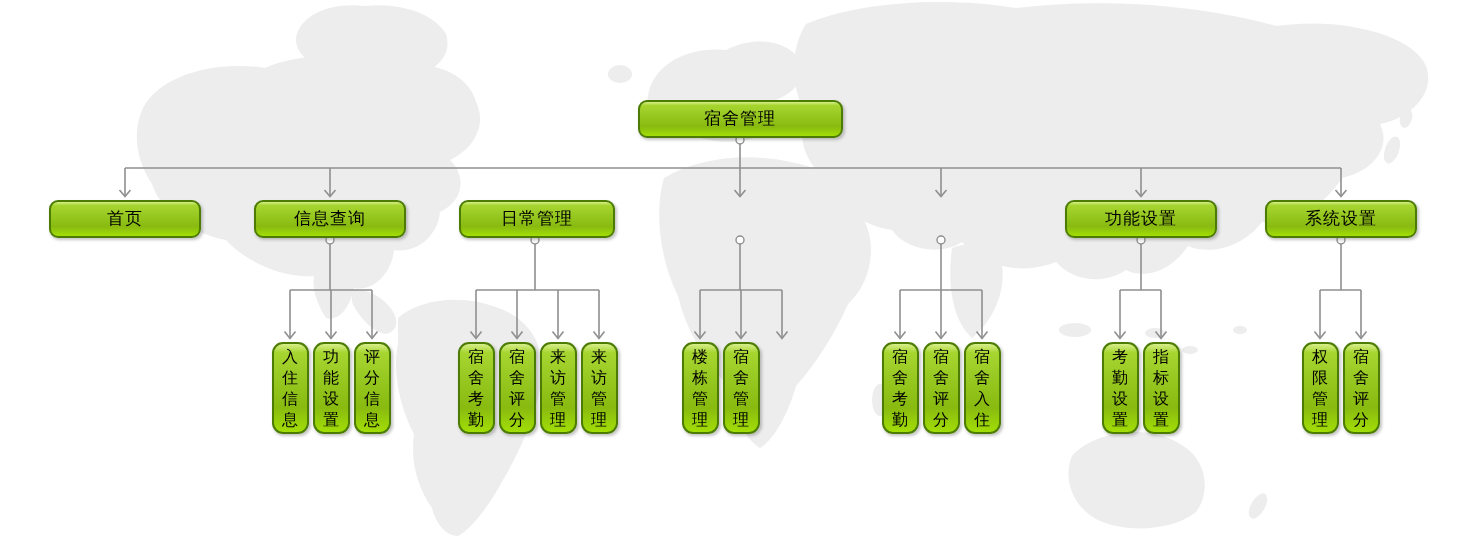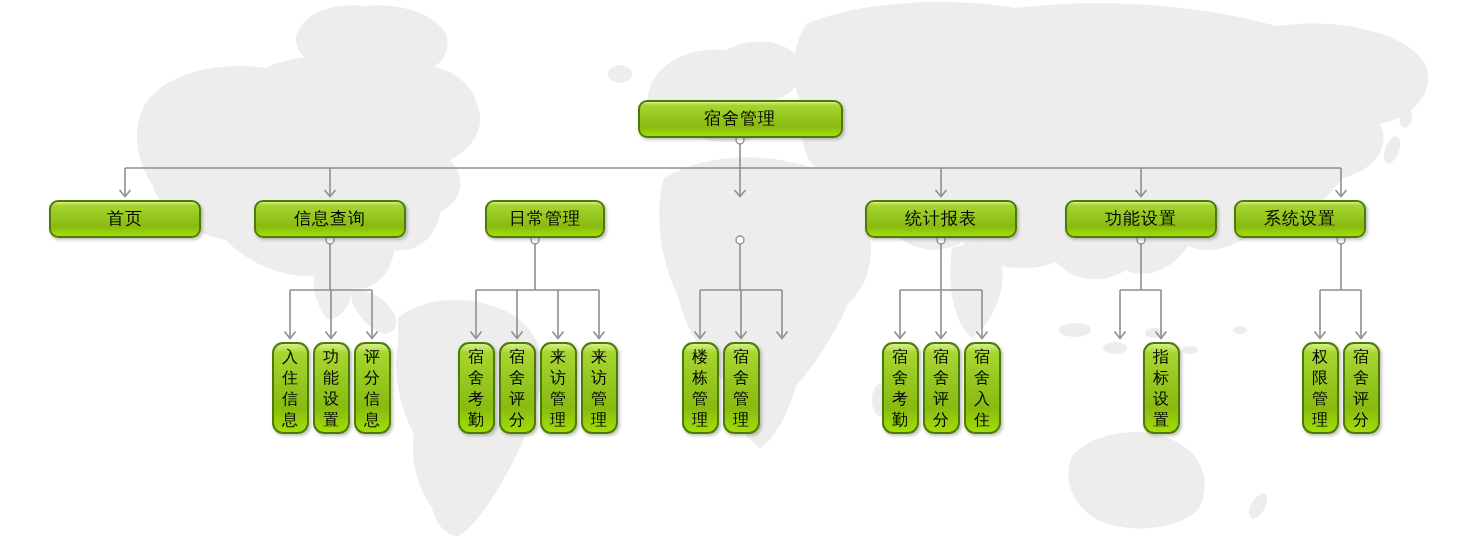--- a/index.html
+++ b/index.html
@@ -153,24 +153,23 @@
         <path d="M1314.5,331.5 L1320,338.5 L1325.5,331.5"></path>
       <path d="M1361,290 V338"></path>
         <path d="M1355.5,331.5 L1361,338.5 L1366.5,331.5"></path>
     </g>
   </svg>
 
   <div class="node h-node" style="left:637.5px;top:100px;width:205px">宿舍管理</div>
 
   <div class="node h-node" style="left:49px;top:200px;width:152px">首页</div>
   <div class="node h-node" style="left:254px;top:200px;width:152px">信息查询</div>
-  <div class="node h-node" style="left:485px;top:200px;width:120px">日常管理</div>
-  <div class="node h-node" style="left:865px;top:200px;width:152px">统计报表</div>
+  <div class="node h-node" style="left:459px;top:200px;width:156px">日常管理</div>
   <div class="node h-node" style="left:1065px;top:200px;width:152px">功能设置</div>
-  <div class="node h-node" style="left:1234px;top:200px;width:132px">系统设置</div>
+  <div class="node h-node" style="left:1265px;top:200px;width:152px">系统设置</div>
 
   <div class="node v-node" style="left:271.5px;top:342px">
     <span class="v-text">入住信息</span>
     </div>
   <div class="node v-node" style="left:312.5px;top:342px">
     <span class="v-text">功能设置</span>
     </div>
   <div class="node v-node" style="left:353.5px;top:342px">
     <span class="v-text">评分信息</span>
     </div>
@@ -198,20 +197,23 @@
   <div class="node v-node" style="left:881.5px;top:342px">
     <span class="v-text">宿舍考勤</span>
     </div>
   <div class="node v-node" style="left:922.5px;top:342px">
     <span class="v-text">宿舍评分</span>
     </div>
   <div class="node v-node" style="left:963.5px;top:342px">
     <span class="v-text">宿舍入住</span>
     </div>
 
+  <div class="node v-node" style="left:1101.5px;top:342px">
+    <span class="v-text">考勤设置</span>
+    </div>
   <div class="node v-node" style="left:1142.5px;top:342px">
     <span class="v-text">指标设置</span>
     </div>
 
   <div class="node v-node" style="left:1301.5px;top:342px">
     <span class="v-text">权限管理</span>
     </div>
   <div class="node v-node" style="left:1342.5px;top:342px">
     <span class="v-text">宿舍评分</span>
     </div>

